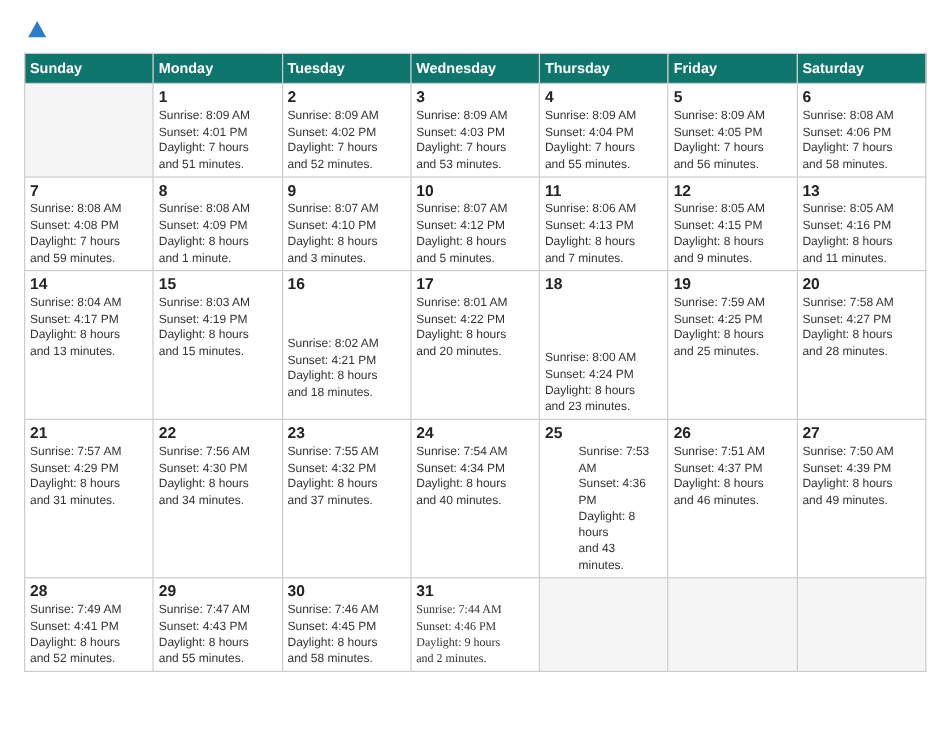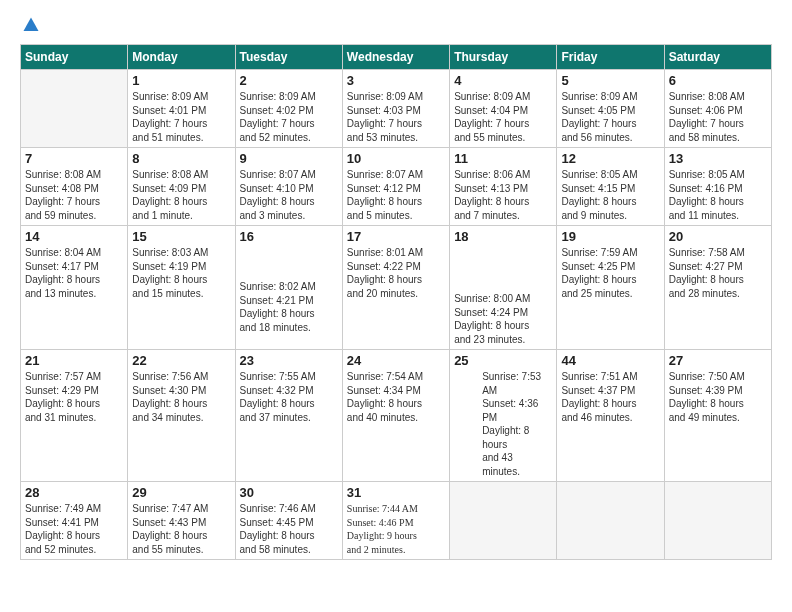--- a/index.html
+++ b/index.html
@@ -304,21 +304,21 @@
 and 40 minutes.</div>
           </td>
           <td>
             <div class="day-number">25</div>
             <div class="day-info" style="white-space: pre-line; margin-left: 28px;">Sunrise: 7:53 AM
 Sunset: 4:36 PM
 Daylight: 8 hours
 and 43 minutes.</div>
           </td>
           <td>
-            <div class="day-number">44</div>
+            <div class="day-number">26</div>
             <div class="day-info" style="white-space: pre-line;">Sunrise: 7:51 AM
 Sunset: 4:37 PM
 Daylight: 8 hours
 and 46 minutes.</div>
           </td>
           <td>
             <div class="day-number">27</div>
             <div class="day-info" style="white-space: pre-line;">Sunrise: 7:50 AM
 Sunset: 4:39 PM
 Daylight: 8 hours

